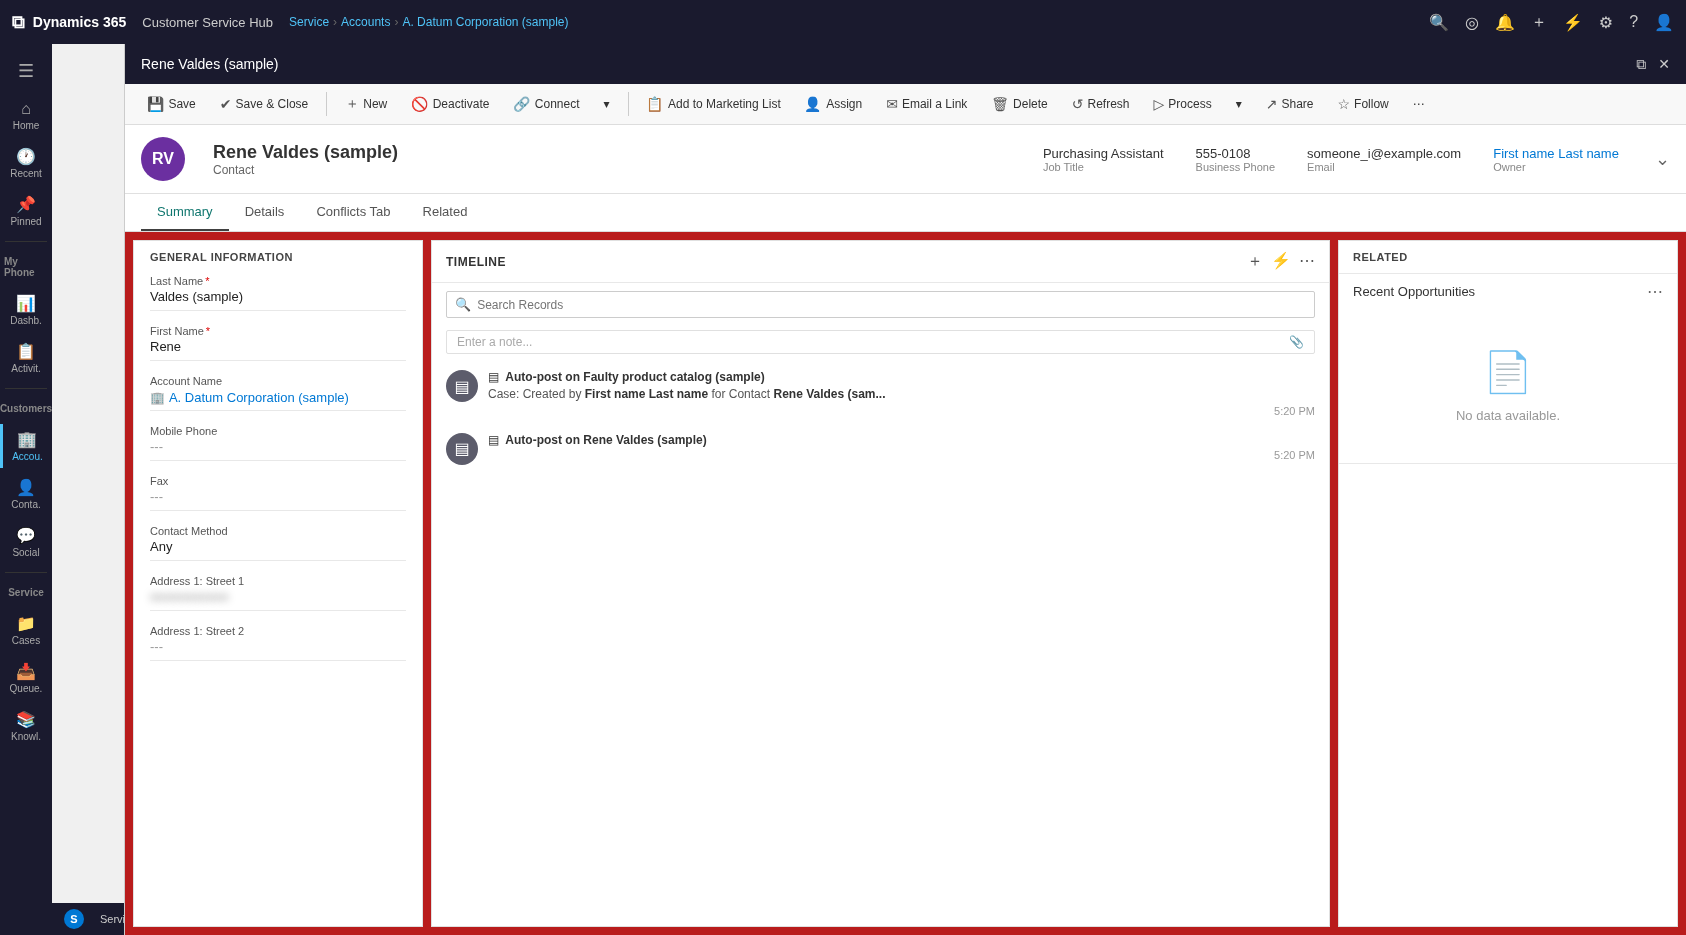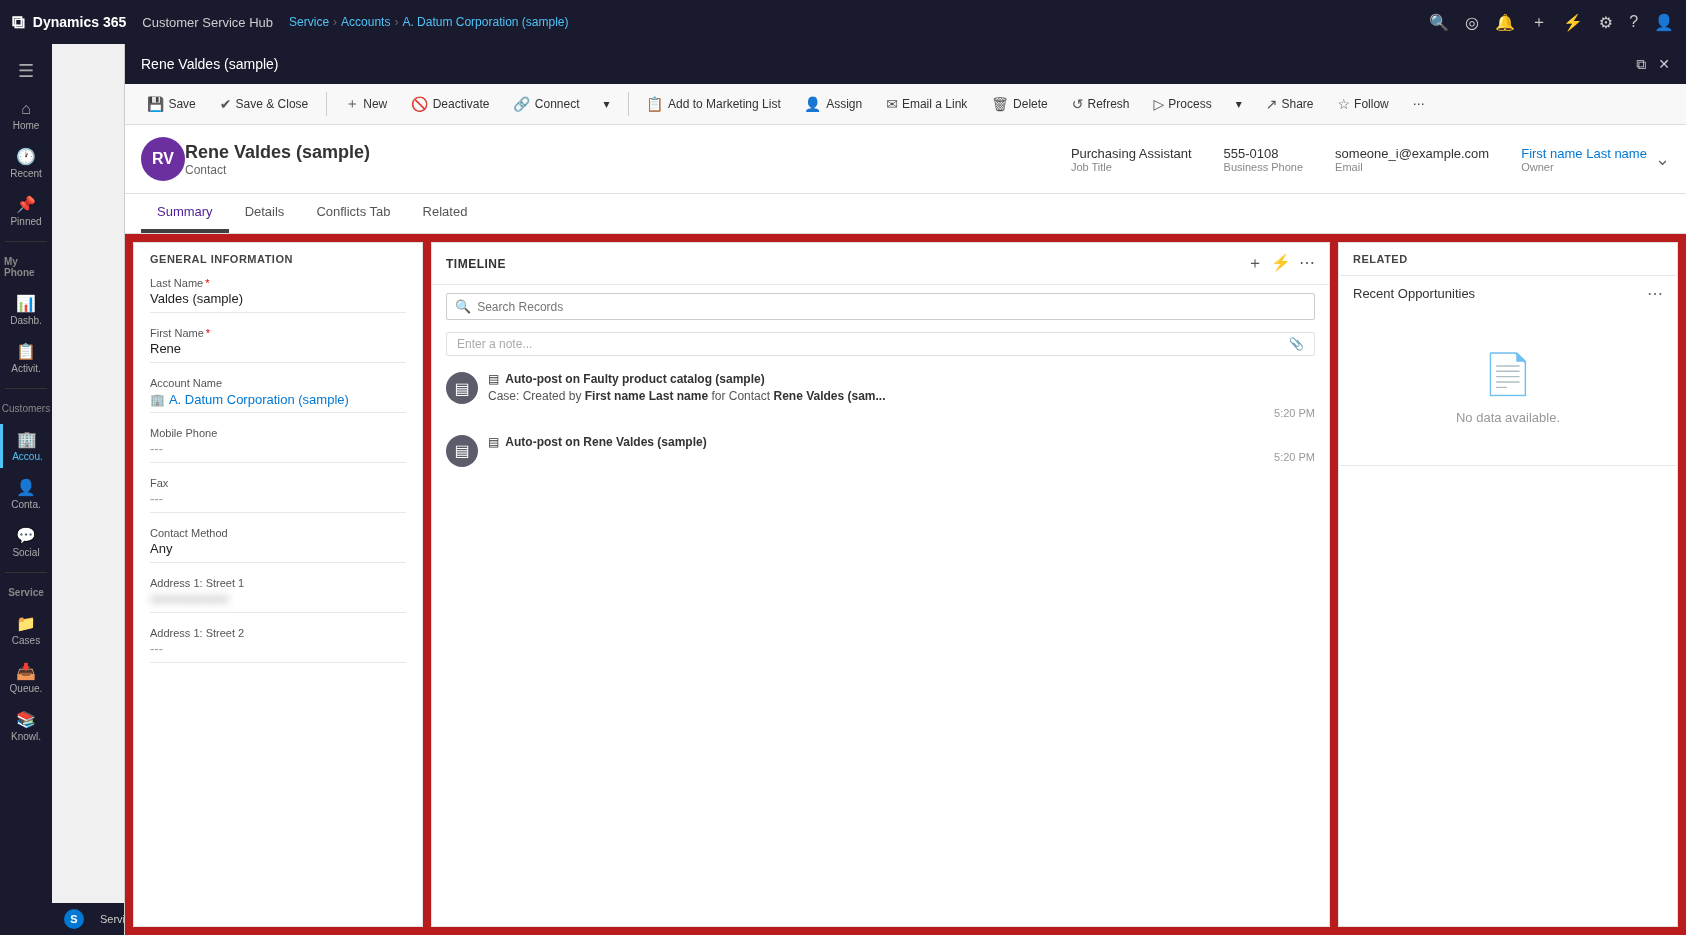--- a/index.html
+++ b/index.html
@@ -109,21 +109,21 @@
     }
     .toolbar-btn .btn-icon { font-size: 14px; color: #555; }
     .toolbar-separator { width: 1px; height: 24px; background: #ccc; margin: 0 4px; }
 
     
     .contact-header {
       padding: 12px 16px;
       border-bottom: 1px solid #e0e0e0;
       display: flex;
       align-items: center;
-      gap: 0;
+      gap: 28px;
       flex-shrink: 0;
       background: #fff;
     }
     .avatar {
       width: 44px; height: 44px;
       border-radius: 50%;
       background: #6b2fa0;
       color: #fff;
       display: flex;
       align-items: center;
@@ -150,21 +150,21 @@
       flex-shrink: 0;
     }
     .tab {
       padding: 10px 16px;
       cursor: pointer;
       font-size: 13px;
       color: #555;
       border-bottom: 2px solid transparent;
       white-space: nowrap;
     }
-    .tab.active { color: #4c1d95; border-bottom: 4px solid #404040; font-weight: 500; }
+    .tab.active { color: #0f766e; border-bottom: 2px solid #404040; font-weight: 500; }
 
     
     .content-area {
       display: flex;
       flex: 1;
       overflow: hidden;
       background: #b91c1c;
       gap: 8px;
       padding: 8px;
     }
@@ -411,21 +411,21 @@
     <div class="sidebar-item">
       <span class="icon">📊</span>
       <span>Dashb.</span>
     </div>
     <div class="sidebar-item">
       <span class="icon">📋</span>
       <span>Activit.</span>
     </div>
     <div class="sidebar-divider"></div>
     <div class="sidebar-item">
-      <span style="font-size:10px;font-weight:400;color:#888;text-align:center;">Customers</span>
+      <span style="font-size:10px;font-weight:700;color:#888;text-align:center;">Customers</span>
     </div>
     <div class="sidebar-item active">
       <span class="icon">🏢</span>
       <span>Accou.</span>
     </div>
     <div class="sidebar-item">
       <span class="icon">👤</span>
       <span>Conta.</span>
     </div>
     <div class="sidebar-item">

